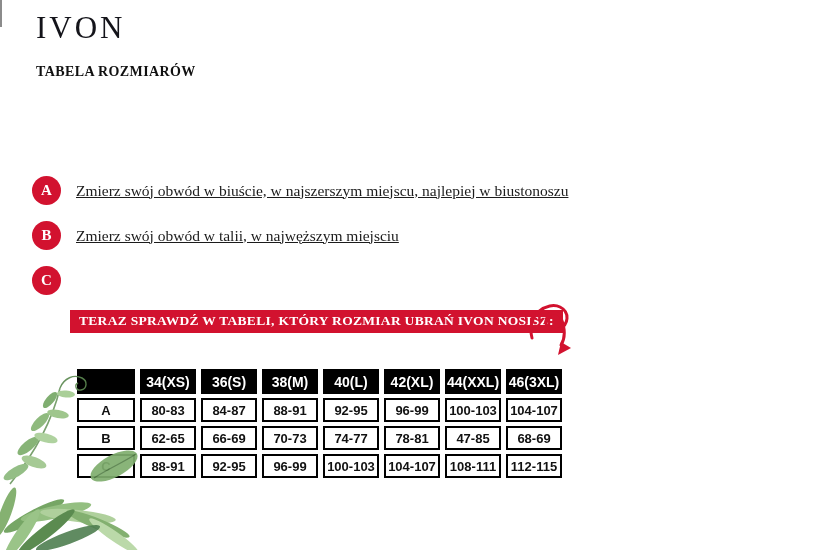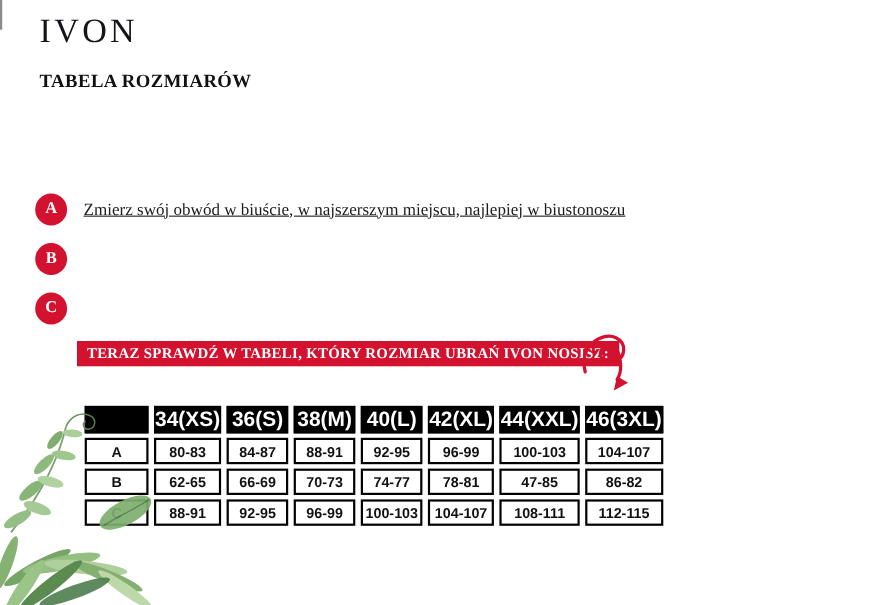--- a/index.html
+++ b/index.html
@@ -2,35 +2,35 @@
 <html style="--red: #d2122f;"><head>
 <meta charset="utf-8">
 <style>
   :root { --red:#d2122f; --ink:#1c1c1c; }
   * { margin:0; padding:0; box-sizing:border-box; }
   html,body { width:813px; height:550px; }
   body { background:#fff; font-family:"Liberation Serif", serif; color:var(--ink); }
   .page { position:relative; width:647px; height:550px; background:#fff; overflow:hidden; }
   .topline { position:absolute; left:0; top:0; width:2px; height:27px; background:#5a5a5a; opacity:.7; }
   .brand { position:absolute; left:36px; top:10px; font-size:31px; letter-spacing:3px; color:#14141a; font-weight:400; }
-  .heading { position:absolute; left:36px; top:64px; font-size:17px; font-weight:bold; letter-spacing:.4px; color:#111; }
+  .heading { position:absolute; left:36px; top:64px; font-size:14px; font-weight:bold; letter-spacing:.4px; color:#111; }
   .intro { position:absolute; left:36px; top:88px; width:604px; font-size:15.5px; line-height:1.48; text-align:justify; }
   .intro .bold { font-weight:bold; }
   .steps { position:absolute; left:32px; top:176px; }
   .step { display:flex; align-items:center; margin-bottom:16px; }
   .badge { width:29px; height:29px; border-radius:50%; background:var(--red); color:#fff;
            font-weight:bold; font-size:15px; display:flex; align-items:center; justify-content:center;
            margin-right:15px; flex:0 0 29px; }
   .step-text { font-size:15.5px;text-decoration:underline; }
   .banner { position:absolute; left:70px; top:310px; background:var(--red); color:#fff;
             font-weight:bold; font-size:13.5px; letter-spacing:.3px; padding:3px 9px 4px; }
   .arrow-svg { position:absolute; left:524px; top:298px; }
   table.sizes { position:absolute; left:72px; top:365px; border-collapse:separate; border-spacing:5px 4px;
                 font-family:"Liberation Sans", sans-serif; }
-  .sizes th { background:#000; color:#fff; font-size:19px; font-weight:bold; width:56px; height:25px;
+  .sizes th { background:#000; color:#fff; font-size:14px; font-weight:bold; width:56px; height:25px;
               text-align:center; border:1px solid #000; }
   .sizes th:first-child { width:58px; }
   .sizes td { background:#fff; border:2px solid #000; font-size:13px; font-weight:bold; width:56px;
               height:24px; text-align:center; color:#111; }
   .figure-svg { position:absolute; left:645px; top:96px; }
   .marker { position:absolute; width:31px; height:31px; border-radius:50%; background:var(--red);
             color:#fff; font-weight:bold; font-size:16px; display:flex; align-items:center;
             justify-content:center; font-family:"Liberation Serif", serif; }
   #marker-a { left:691px; top:212px; }
   #marker-b { left:677px; top:256px; }
@@ -49,20 +49,21 @@
   <div class="heading">TABELA ROZMIARÓW</div>
 
 
   <div class="steps">
     <div class="step">
       <div class="badge">A</div>
       <div class="step-text">Zmierz swój obwód w biuście, w najszerszym miejscu, najlepiej w biustonoszu</div>
     </div>
     <div class="step">
       <div class="badge">B</div>
+      <div class="step-text">Zmierz swój obwód w talii, w najwęższym miejsciu</div>
     </div>
     <div class="step">
       <div class="badge">C</div>
     </div>
   </div>
 
   <div class="banner">TERAZ SPRAWDŹ W TABELI, KTÓRY ROZMIAR UBRAŃ IVON NOSISZ:</div>
 
   <svg class="arrow-svg" width="56" height="62" viewBox="0 0 56 62">
     <path d="M8,40 C2,16 24,3 36,9 C46,14 45,27 35,31 C26,34 18,26 24,18 C27,13 35,14 37,20 C41,30 42,39 37,47" fill="none" stroke="#d2122f" stroke-width="3" stroke-linecap="round"></path>
@@ -94,21 +95,21 @@
           <td>104-107</td>
         </tr>
         <tr>
           <td>B</td>
           <td>62-65</td>
           <td>66-69</td>
           <td>70-73</td>
           <td>74-77</td>
           <td>78-81</td>
           <td>47-85</td>
-          <td>86-82</td>
+          <td>68-69</td>
         </tr>
         <tr>
           <td>C</td>
           <td>88-91</td>
           <td>92-95</td>
           <td>96-99</td>
           <td>100-103</td>
           <td>104-107</td>
           <td>108-111</td>
           <td>112-115</td>

